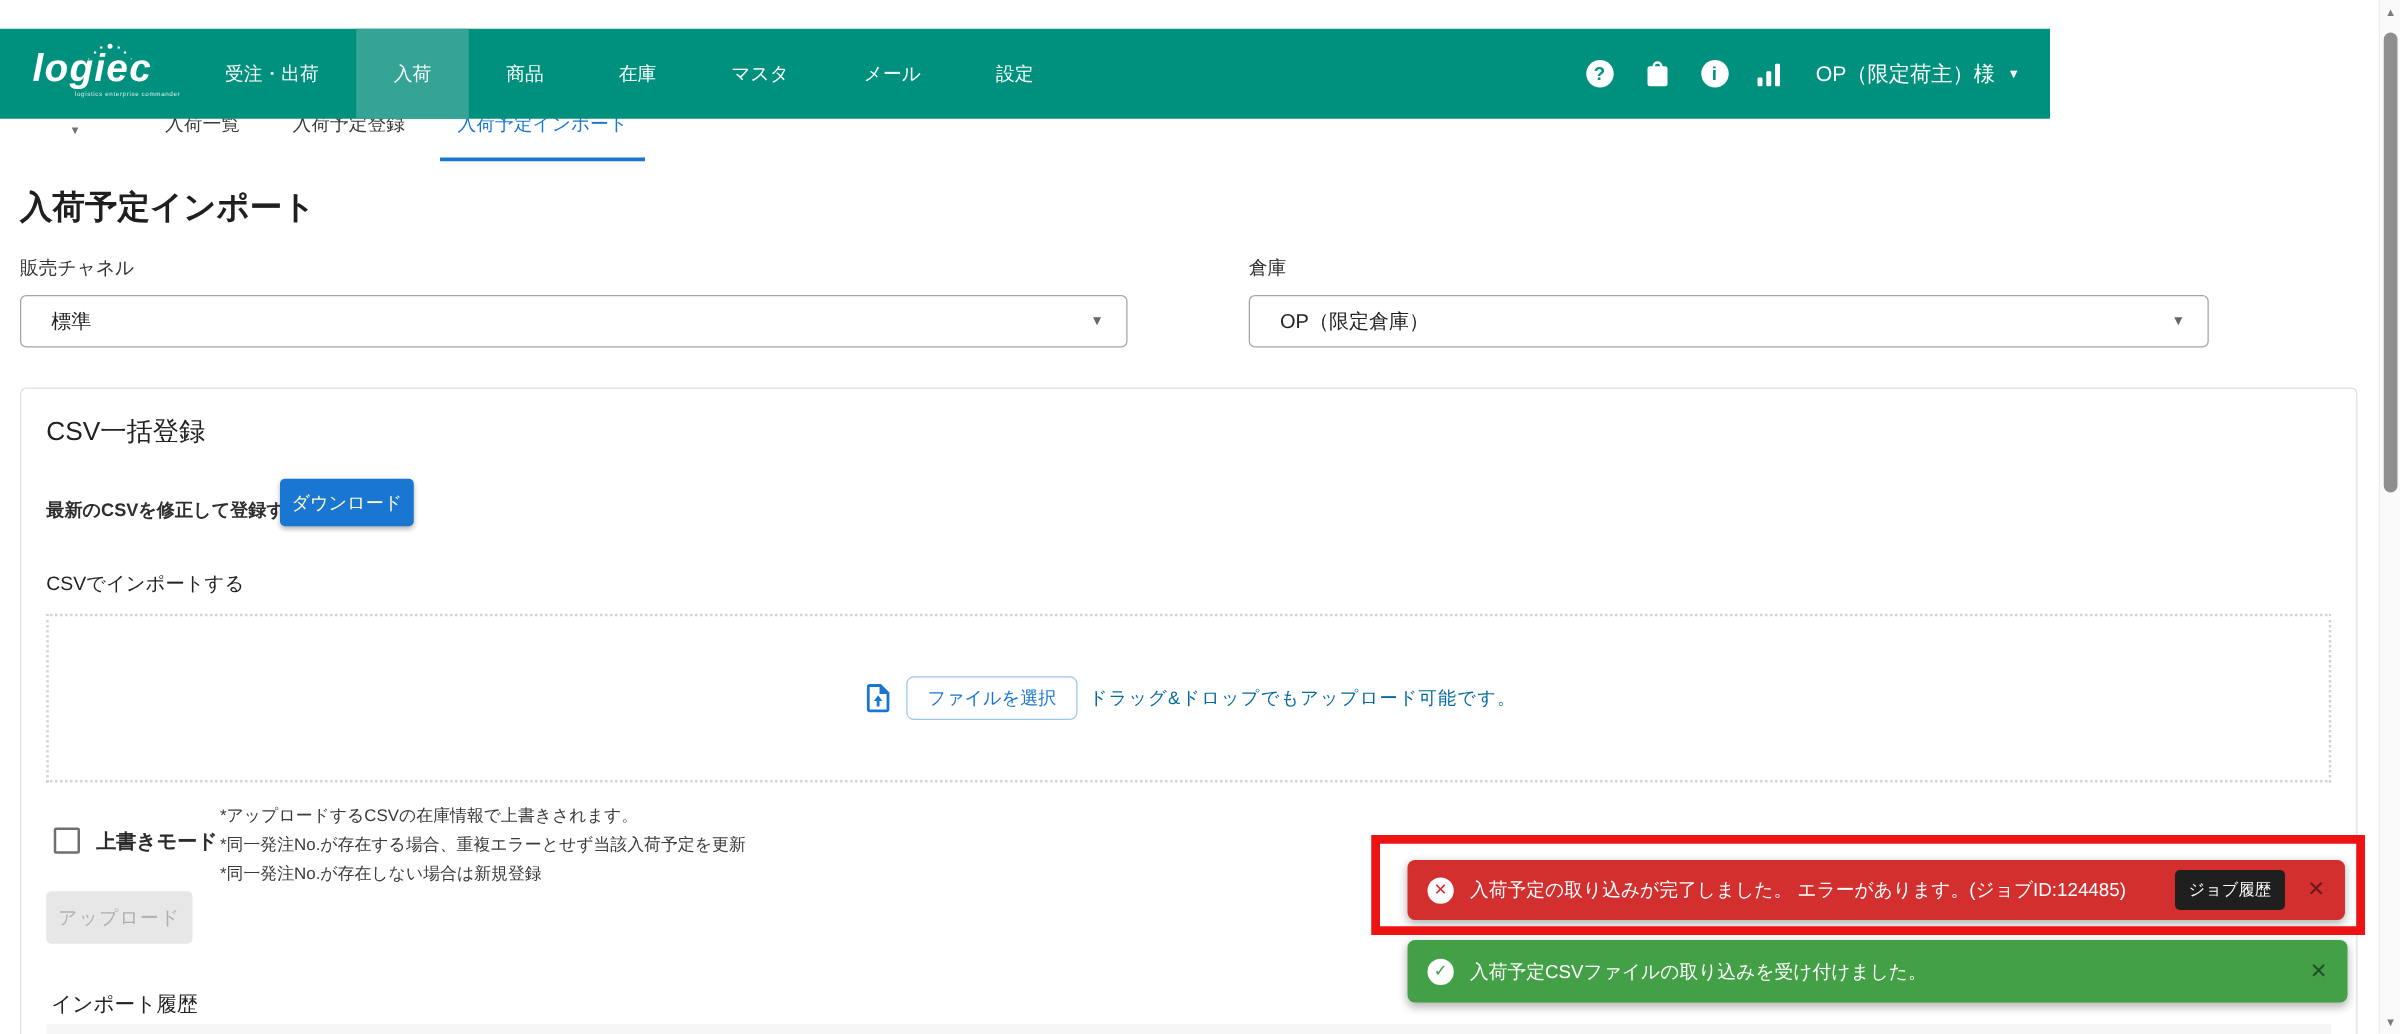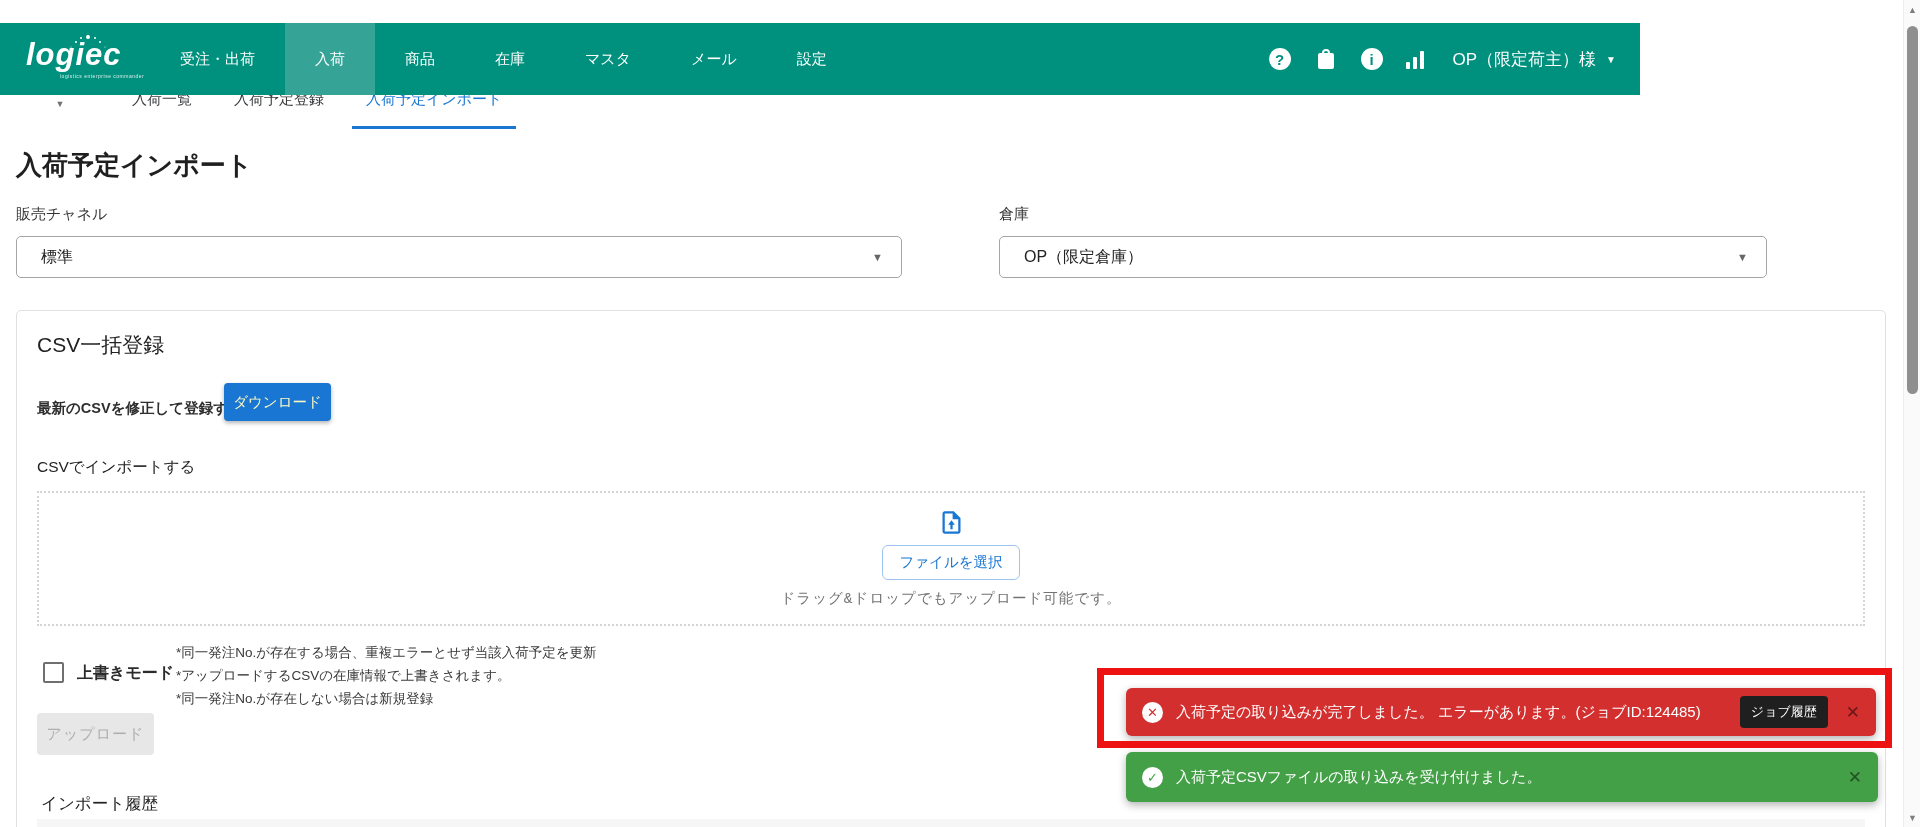--- a/index.html
+++ b/index.html
@@ -50,26 +50,26 @@
   
   .card { position:absolute; left:16px; top:310px; width:1870px; height:560px;
     background:#fff; border:1px solid #e0e0e0; border-radius:5px; }
   .card h2 { position:absolute; left:20px; top:20px; font-size:21px; font-weight:400; color:#222; }
   .dl-hint { position:absolute; left:20px; top:88px; font-size:14.5px; font-weight:bold; color:#2e2e2e; }
   .btn-download { position:absolute; left:207px; top:72px; width:107px; height:38px;
     background:#1976d2; color:#fef9c3; border:none; border-radius:4px; font-size:14.5px;
     box-shadow:0 2px 4px rgba(0,0,0,.3); cursor:pointer; font-family:inherit; }
   .import-label { position:absolute; left:20px; top:146px; font-size:15.5px; color:#222; }
   .dropzone { position:absolute; left:20px; top:180px; width:1828px; height:135px;
-    border:2px dotted #d4d4d4; display:flex; flex-direction:column; align-items:center;
+    border:2px dotted #d4d4d4; display:flex; flex-direction:row; align-items:center;
     justify-content:center; gap:9px; }
   .upload-icon svg { width:27px; height:27px; display:block; }
   .btn-file { background:#fff; border:1px solid #9ec5ef; border-radius:6px; color:#1976d2;
     font-size:14.5px; padding:7px 16px; cursor:pointer; font-family:inherit; }
-  .drop-hint { font-size:14.5px; color:#737373; letter-spacing:1px;font-family:Liberation Mono, monospace; }
+  .drop-hint { font-size:14.5px; color:#0369a1; letter-spacing:1px; }
   .ow-checkbox { position:absolute; left:26px; top:351px; width:21px; height:21px;
     border:2px solid #6f6f6f; border-radius:2px; background:#fff; cursor:pointer; }
   .ow-label { position:absolute; left:60px; top:352px; font-size:16px; font-weight:bold; color:#2b2b2b; cursor:pointer;text-align:center; }
   .ow-notes { position:absolute; left:159px; top:330px; font-size:13.5px; color:#3a3a3a; line-height:23px; }
   .btn-upload { position:absolute; left:20px; top:402px; width:117px; height:42px;
     background:#e7e7e7; color:#afafaf; border:none; border-radius:4px; font-size:15px;
     letter-spacing:1px; font-family:inherit; }
   .history-title { position:absolute; left:24px; top:482px; font-size:16.5px; color:#222; }
   .history-strip { position:absolute; left:20px; top:508px; width:1828px; height:45px; background:#f6f6f6; }
 
@@ -177,22 +177,22 @@
           <path fill="#1976d2" d="M14 2H6c-1.1 0-2 .9-2 2v16c0 1.1.9 2 2 2h12c1.1 0 2-.9 2-2V8l-6-6zm4 18H6V4h7v5h5v11zm-7-2h2v-4h2l-3-4-3 4h2v4z"></path>
         </svg>
     </div>
     <button class="btn-file">ファイルを選択</button>
     <div class="drop-hint">ドラッグ&amp;ドロップでもアップロード可能です。</div>
   </div>
 
   <div class="ow-checkbox"></div>
   <div class="ow-label">上書きモード</div>
   <div class="ow-notes">
+    <div>*アップロードするCSVの在庫情報で上書きされます。</div>
     <div>*同一発注No.が存在する場合、重複エラーとせず当該入荷予定を更新</div>
-    <div>*アップロードするCSVの在庫情報で上書きされます。</div>
     <div>*同一発注No.が存在しない場合は新規登録</div>
   </div>
   <button class="btn-upload" disabled="">アップロード</button>
 
   <div class="history-title">インポート履歴</div>
   <div class="history-strip"></div>
 </div>
 
 <div class="toast toast-error">
   <div class="toast-ico">✕</div>

